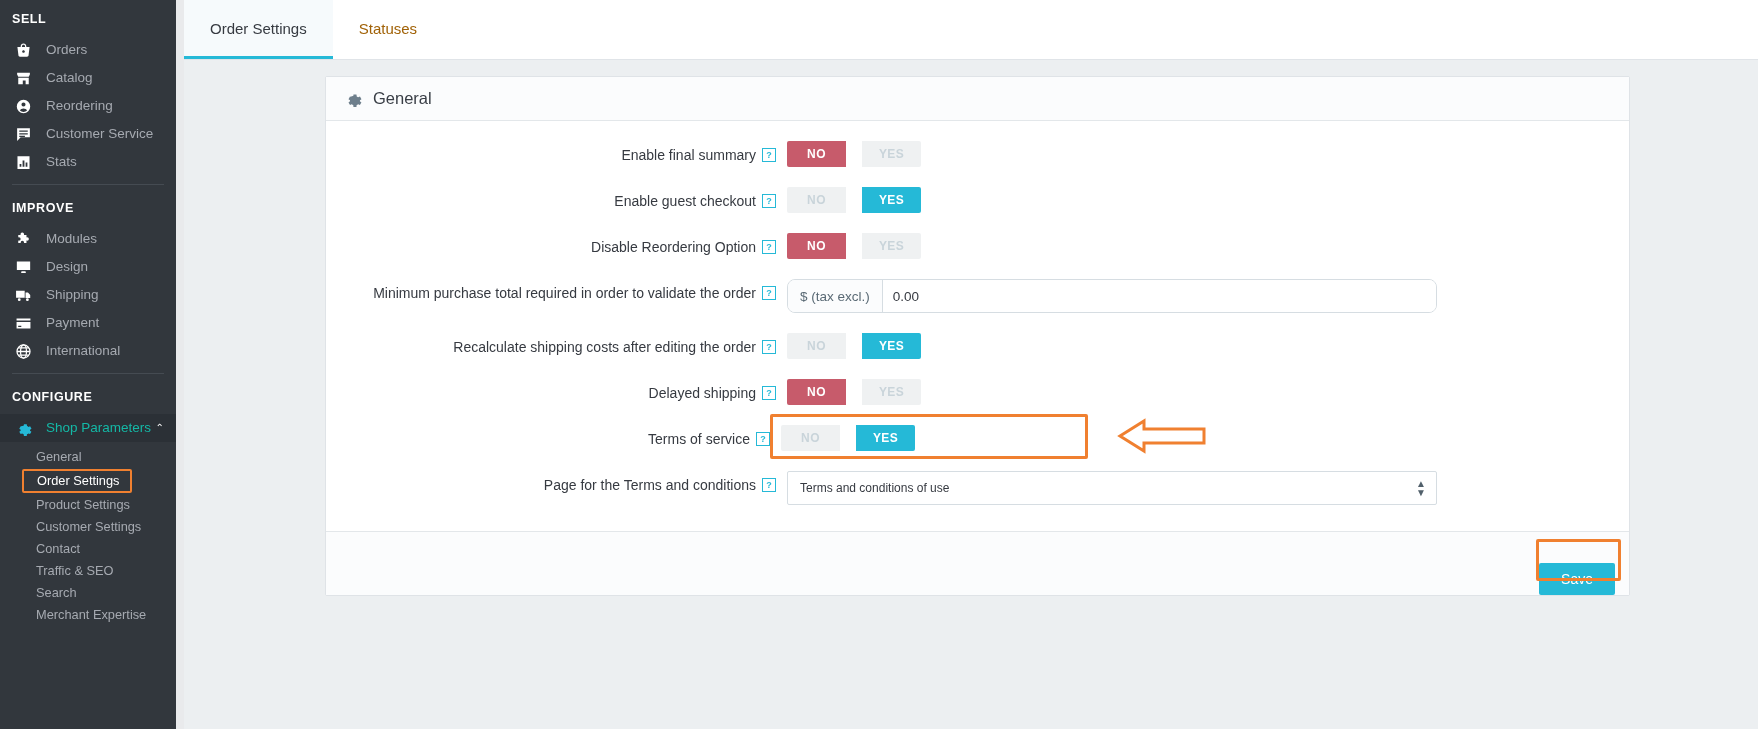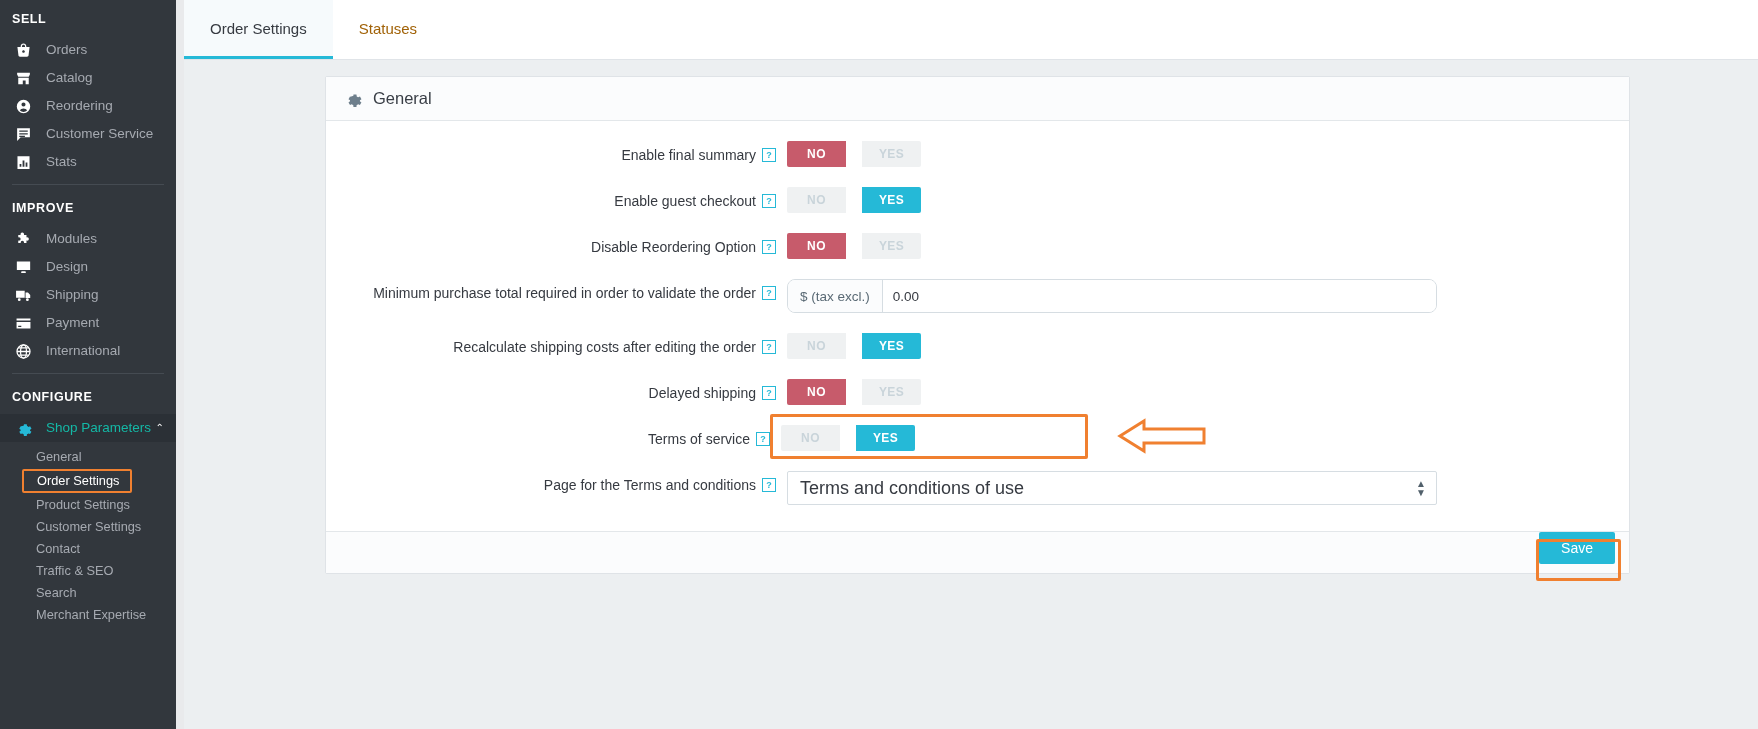--- a/index.html
+++ b/index.html
@@ -251,21 +251,21 @@
   .sel-wrap {
     position: relative;
     width: 650px;
     height: 34px;
   }
   .sel {
     width: 650px; height: 34px;
     border: 1px solid #d6dde2;
     border-radius: 2px;
     background: #ffffff;
-    font-size: 18px;
+    font-size: 12px;
     color: #363a41;
     padding: 0 30px 0 12px;
     font-family: "Liberation Sans", sans-serif;
     appearance: none;
     -webkit-appearance: none;
     outline: none;
     line-height: 32px;
   }
   .sel-arrows {
     position: absolute;
@@ -298,23 +298,23 @@
     top: -8px;
     width: 92px;
     height: 38px;
     pointer-events: none;
   }
 
   
   .card-foot {
     border-top: 1px solid #e3e7ea;
     background: #fbfcfd;
-    height: 42px;
-    display: flex;
-    align-items: flex-start;
+    height: 64px;
+    display: flex;
+    align-items: flex-end;
     justify-content: flex-end;
     padding: 0 14px;
     position: relative;
   }
   .btn-save {
     background: #25b9d7;
     color: #ffffff;
     border: none;
     border-radius: 2px;
     font-size: 14px;

